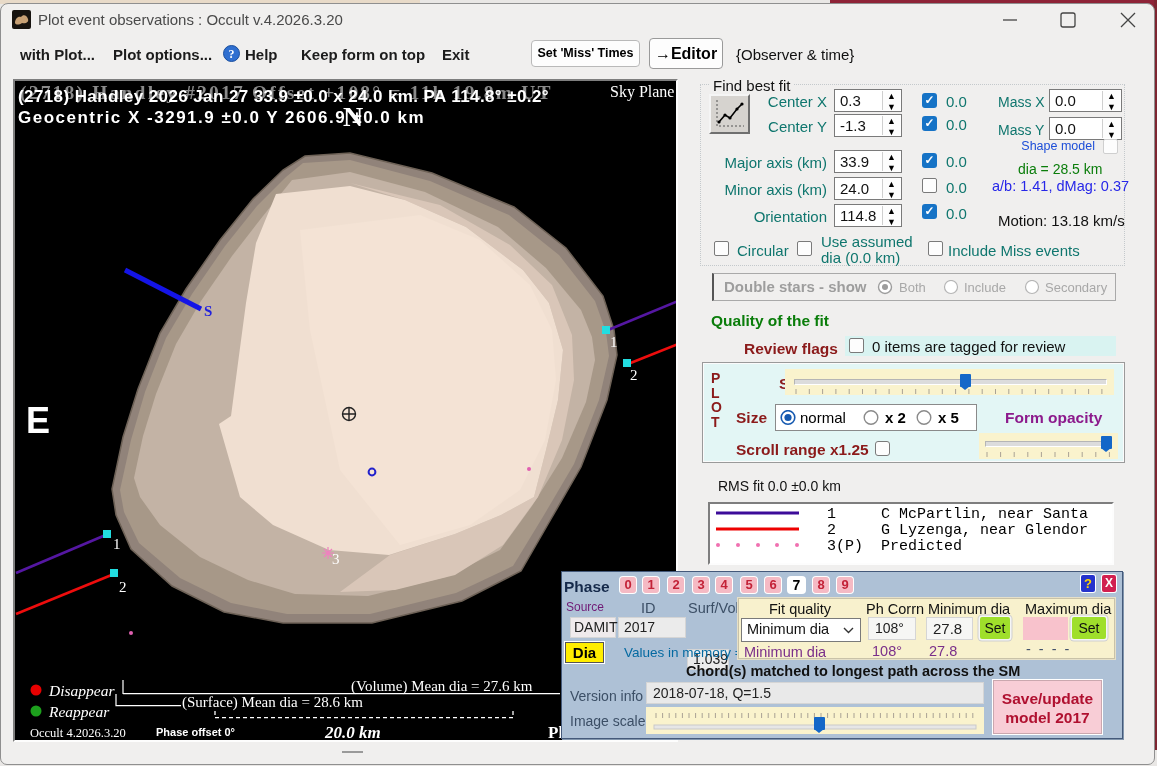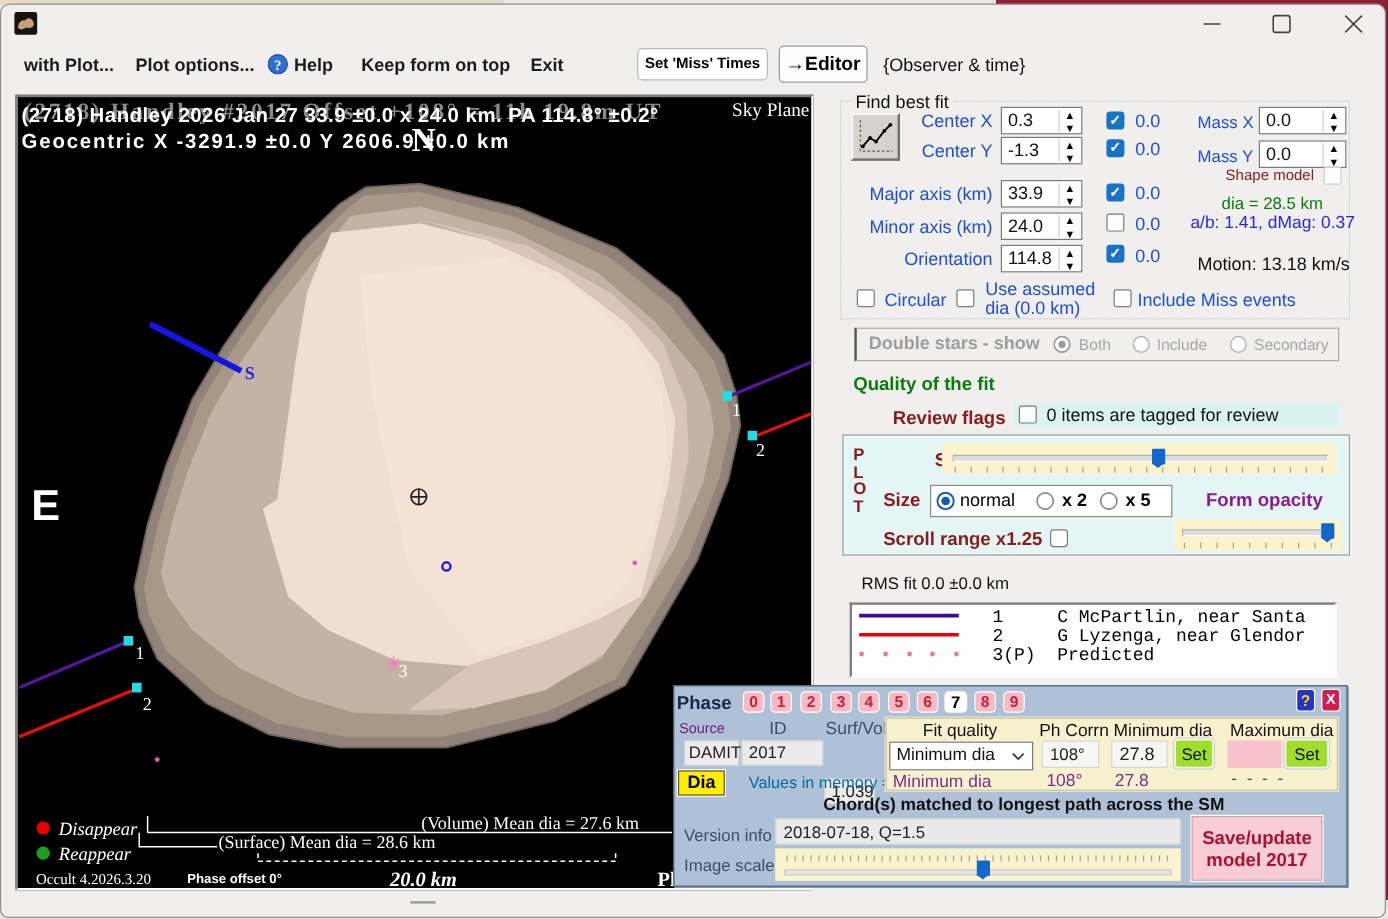--- a/index.html
+++ b/index.html
@@ -5,21 +5,21 @@
   html,body{margin:0;padding:0;}
   body{width:1157px;height:766px;background:#e9e7e5;overflow:hidden;
        font-family:"Liberation Sans",sans-serif;}
   #root{position:absolute;left:0;top:0;width:1157px;height:766px;}
   .abs{position:absolute;}
   .win{left:0;top:3px;width:1153px;height:760px;background:#f0efee;
        border:1px solid #8f8f8f;border-radius:8px 8px 7px 7px;}
   .title{left:38px;top:11px;font-size:15px;color:#4a4a4a;}
   .menutxt{top:46px;font-size:15px;font-weight:600;color:#1c1c1c;}
   .btn{background:#fdfdfd;border:1px solid #b9b9b9;border-radius:4px;box-sizing:border-box;}
-  .lbl{font-size:15px;color:#1d4ed8;}
+  .lbl{font-size:15px;color:#0f766e;}
   .edit{background:#fff;border:1px solid #7a7a7a;box-sizing:border-box;font-size:15px;color:#111;}
   .spin{position:absolute;right:1px;top:1px;width:17px;bottom:1px;border-left:1px solid #cfcfcf;
         background:#fdfdfd;font-size:9px;line-height:10.5px;text-align:center;color:#000;letter-spacing:0;}
   .spin:before{content:"\25B2\A\25BC";white-space:pre;}
   .grp{border:1px dotted #c4c9cc;box-sizing:border-box;}
   .cb{box-sizing:border-box;width:15px;height:15px;border:1px solid #7a7a7a;border-radius:2px;background:#fdfdfd;}
   .cbb{box-sizing:border-box;width:15px;height:15px;border-radius:3px;background:#1673c6;color:#fff;
        font-size:12px;line-height:14px;text-align:center;font-weight:700;}
   .darkred{color:#8b1a1a;font-weight:700;}
   .slbox{background:#faf3cd;box-sizing:border-box;}
@@ -39,20 +39,21 @@
   <div class="abs" style="left:830px;top:0;width:327px;height:6px;background:#8e2337;"></div>
   <div class="abs" style="left:1126px;top:0;width:31px;height:16px;background:#8e2337;"></div>
   <div class="abs" style="left:1154px;top:0;width:3px;height:750px;background:#7e2530;"></div>
   <div class="abs win"></div>
 
   <div class="abs" style="left:12px;top:10px;width:19px;height:19px;background:#17130f;border-radius:2px;">
     <svg width="19" height="19">
         <path d="M3 13 C3 9 6 6 9 7 C11 4 15 5 16 9 C17 12 14 14 10 13 C7 15 4 15 3 13 Z" fill="#c7a074"></path>
       </svg>
   </div>
+  <div class="abs title">Plot event observations : Occult v.4.2026.3.20</div>
   <svg class="abs" style="left:995px;top:8px;" width="150" height="24">
     <line x1="8" y1="12" x2="22" y2="12" stroke="#444" stroke-width="1.3"></line>
     <rect x="66" y="5" width="14" height="14" fill="none" stroke="#444" stroke-width="1.3" rx="2"></rect>
     <path d="M126 5 L140 19 M140 5 L126 19" stroke="#444" stroke-width="1.3"></path>
   </svg>
 
   <div class="abs menutxt" style="left:20px;">with Plot...</div>
   <div class="abs menutxt" style="left:113px;">Plot options...</div>
   <svg class="abs" style="left:223px;top:45px;" width="17" height="17">
     <circle cx="8.5" cy="8.5" r="8" fill="#2f6fd0"></circle>
@@ -163,21 +164,21 @@
   <div class="abs cbb" style="left:922px;top:204px;">✓</div>
   <div class="abs lbl" style="left:946px;top:93px;">0.0</div>
   <div class="abs lbl" style="left:946px;top:116px;">0.0</div>
   <div class="abs lbl" style="left:946px;top:153px;">0.0</div>
   <div class="abs lbl" style="left:946px;top:179px;">0.0</div>
   <div class="abs lbl" style="left:946px;top:205px;">0.0</div>
   <div class="abs lbl" style="left:998px;top:94px;font-size:14px;">Mass X</div>
   <div class="abs lbl" style="left:998px;top:122px;font-size:14px;">Mass Y</div>
   <div class="abs edit" style="left:1049px;top:89px;width:73px;height:23px;padding:2px 0 0 5px;">0.0<span class="spin"></span></div>
   <div class="abs edit" style="left:1049px;top:117px;width:73px;height:23px;padding:2px 0 0 5px;">0.0<span class="spin"></span></div>
-  <div class="abs" style="left:1015px;top:139px;width:80px;text-align:right;font-size:12.5px;color:#7f1d1d;">Shape model</div>
+  <div class="abs" style="left:1015px;top:139px;width:80px;text-align:right;font-size:12.5px;color:#1d4ed8;">Shape model</div>
   <div class="abs cb" style="left:1103px;top:139px;border-color:#cfcfcf;"></div>
   <div class="abs" style="left:1018px;top:161px;font-size:14px;color:#0a7d0a;">dia = 28.5 km</div>
   <div class="abs" style="left:992px;top:178px;font-size:14.5px;color:#2727e8;">a/b: 1.41, dMag: 0.37</div>
   <div class="abs" style="left:998px;top:212px;font-size:15px;color:#111;">Motion: 13.18 km/s</div>
   <div class="abs cb" style="left:714px;top:241px;"></div>
   <div class="abs lbl" style="left:737px;top:242px;">Circular</div>
   <div class="abs cb" style="left:797px;top:241px;"></div>
   <div class="abs lbl" style="left:821px;top:234px;line-height:16px;">Use assumed<br>dia (0.0 km)</div>
   <div class="abs cb" style="left:928px;top:241px;"></div>
   <div class="abs lbl" style="left:948px;top:242px;">Include Miss events</div>

